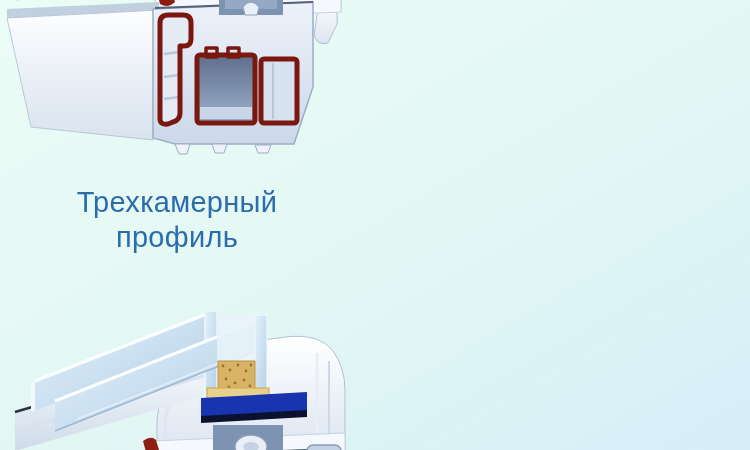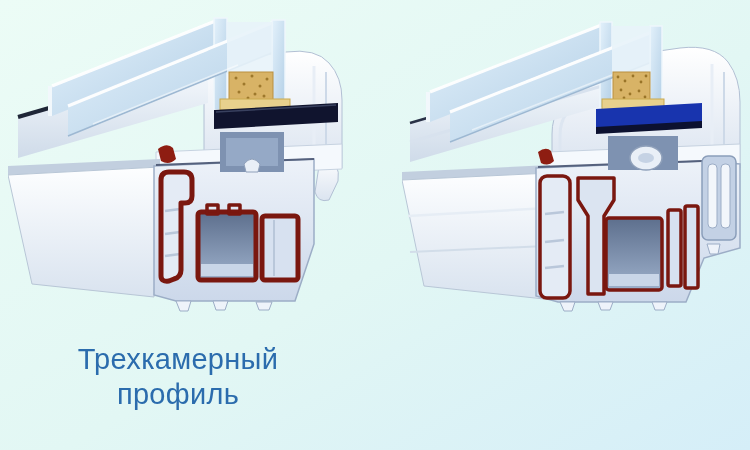--- a/index.html
+++ b/index.html
@@ -6,21 +6,21 @@
   body{
     width:750px;height:450px;overflow:hidden;
     font-family:"Liberation Sans", sans-serif;
   }
   .canvas{
     width:750px;height:450px;box-sizing:border-box;
     background:linear-gradient(150deg,
       var(--background-top,#ecfcf6) 0%,
       var(--background-mid,#e2f7f4) 55%,
       var(--background-bottom,#d5eef8) 100%);
-    display:flex;justify-content:center;gap:40px;padding-top:6px;
+    display:flex;justify-content:center;gap:40px;padding-top:6px;flex-direction:column;
   }
   figure{margin:0;width:354px;display:flex;flex-direction:column;align-items:center;}
   svg.profile{width:340px;height:312px;display:block;}
   .caption{
     margin-top:24px;
     font-size:29px;line-height:1.22;letter-spacing:0.3px;
     color:var(--caption-text,#2b6cad);
     text-align:center;max-width:250px;
   }
   .chamber{fill:none;stroke:var(--chamber-outline,#7a170f);stroke-linejoin:round;}

